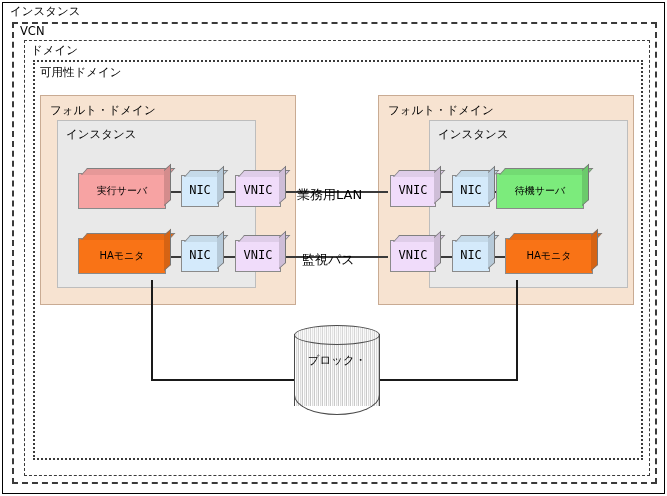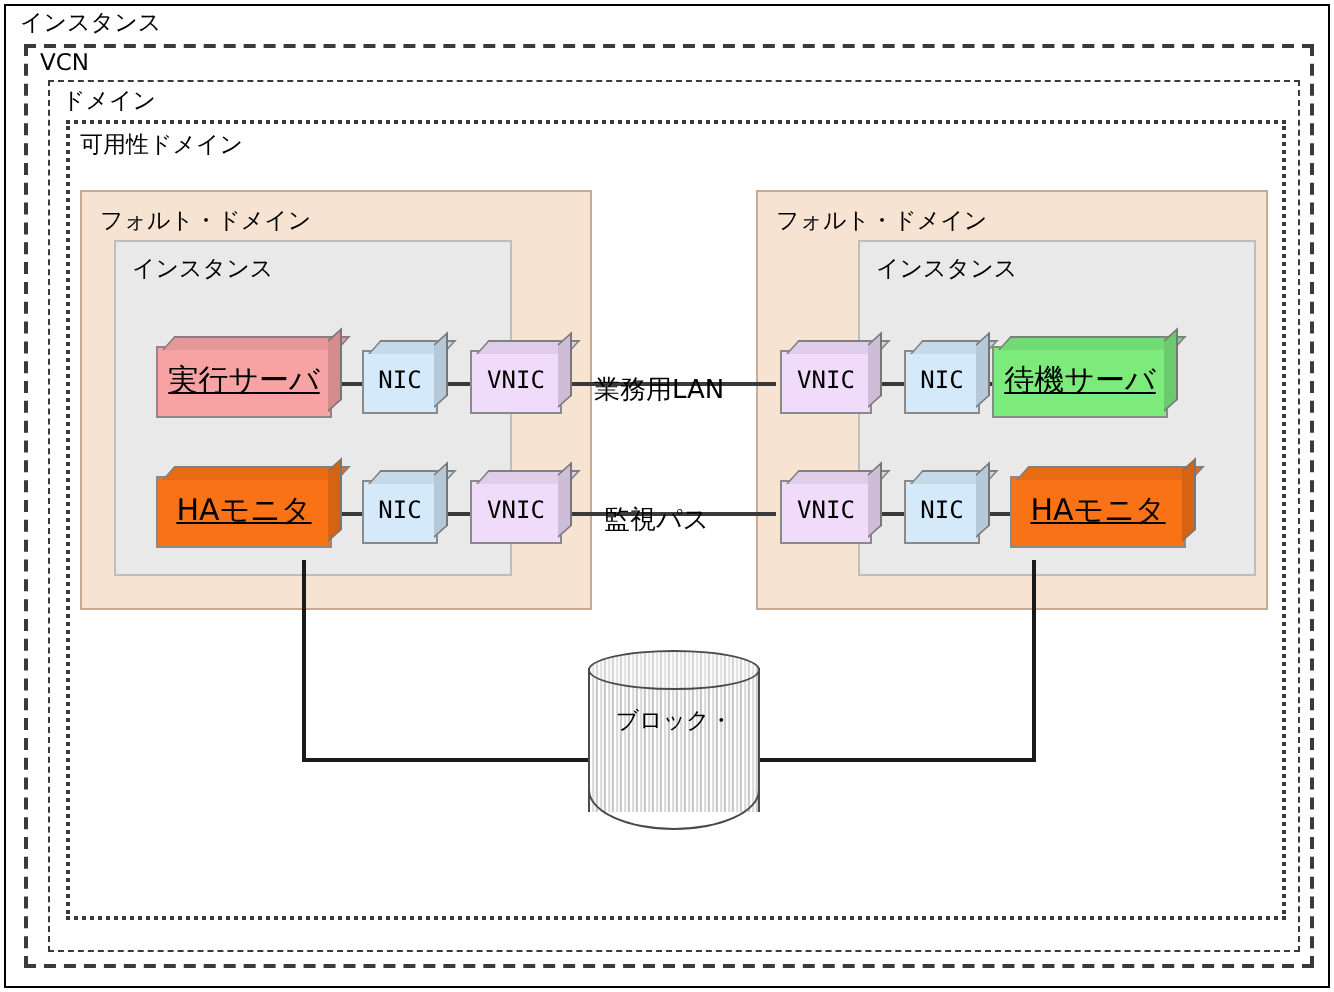--- a/index.html
+++ b/index.html
@@ -137,21 +137,21 @@
     transform-origin: top left;
     filter: brightness(0.86);
   }
 
   .node-exec    { background: #f7a3a3; }
   .node-standby { background: #7ceb7c; }
   .node-ha      { background: #f97316; }
   .node-nic     { background: #d4eafb; }
   .node-vnic    { background: #f0dcfa; }
 
-  .server { width: 88px; height: 36px; font-size: 15px; text-decoration: underline; }
+  .server { width: 88px; height: 36px; font-size: 10px; }
   .small  { width: 38px; height: 32px; font-size: 12px;
             font-family: "DejaVu Sans Mono", "Liberation Mono", monospace; }
   .vnic   { width: 46px; height: 32px; font-size: 12px;
             font-family: "DejaVu Sans Mono", "Liberation Mono", monospace; }
 
   
   .hline {
     position: absolute;
     height: 2px;
     background: #3a3a3a;

